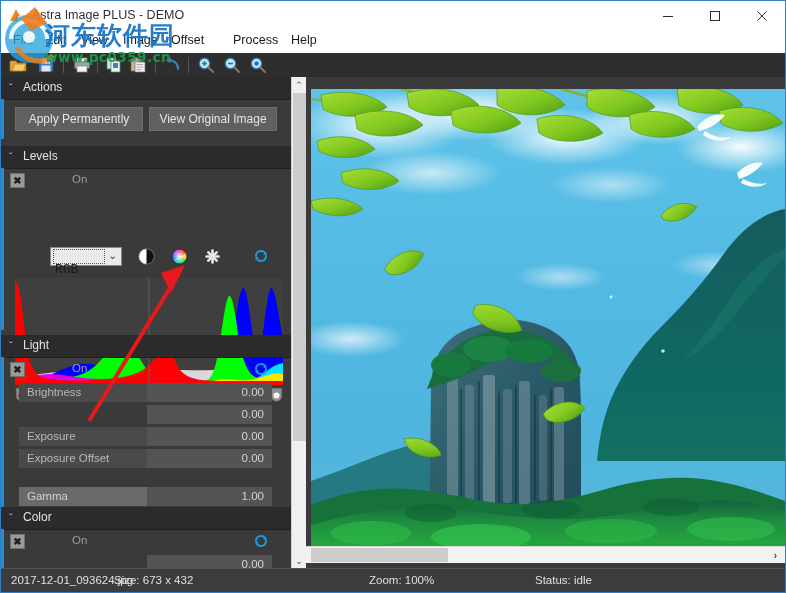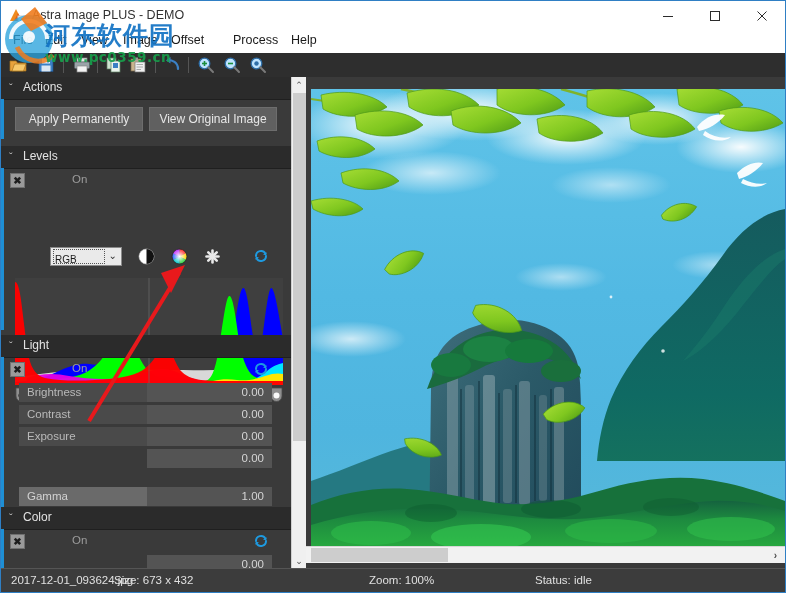--- a/index.html
+++ b/index.html
@@ -101,21 +101,21 @@
     display:flex;align-items:center;justify-content:center;
     box-sizing:border-box;
   }
 
   
   #combo-rgb{
     position:absolute;left:49px;top:170px;width:72px;height:19px;
     background:#eaeaea;border:1px solid #8a8a8a;box-sizing:border-box;
   }
   #combo-rgb .cval{
-    position:absolute;left:4px;top:6px;font-size:10px;color:#1c1c1c;
+    position:absolute;left:4px;top:14px;font-size:13px;color:#1c1c1c;font-family:Liberation Mono, monospace;
   }
   #combo-rgb .carrow{
     position:absolute;right:4px;top:2px;font-size:10px;color:#333;
   }
   #combo-rgb .cfocus{
     position:absolute;left:2px;top:1px;right:16px;bottom:1px;
     border:1px dotted #555;
   }
 
   
@@ -484,30 +484,30 @@
         </svg>
       </span>
     </div>
 
     <div class="sliderrow" style="top:306px">
       <span class="sl-name">Brightness</span>
       <span class="sl-nub"></span>
       <span class="sl-val">0.00</span>
     </div>
     <div class="sliderrow" style="top:328px">
-      <span class="sl-name">Contrast</span>
       <span class="sl-nub"></span>
       <span class="sl-val">0.00</span>
     </div>
     <div class="sliderrow" style="top:350px">
       <span class="sl-name">Exposure</span>
       <span class="sl-nub"></span>
       <span class="sl-val">0.00</span>
     </div>
     <div class="sliderrow" style="top:372px">
+      <span class="sl-name">Exposure Offset</span>
       <span class="sl-nub"></span>
       <span class="sl-val">0.00</span>
     </div>
     <div class="sliderrow" style="top:410px">
       <span class="sl-name" style="background:#6a6a6a;color:#d2d2d2">Gamma</span>
       <span class="sl-nub"></span>
       <span class="sl-val">1.00</span>
     </div>
 
     <div class="section-head" style="top:430px">

